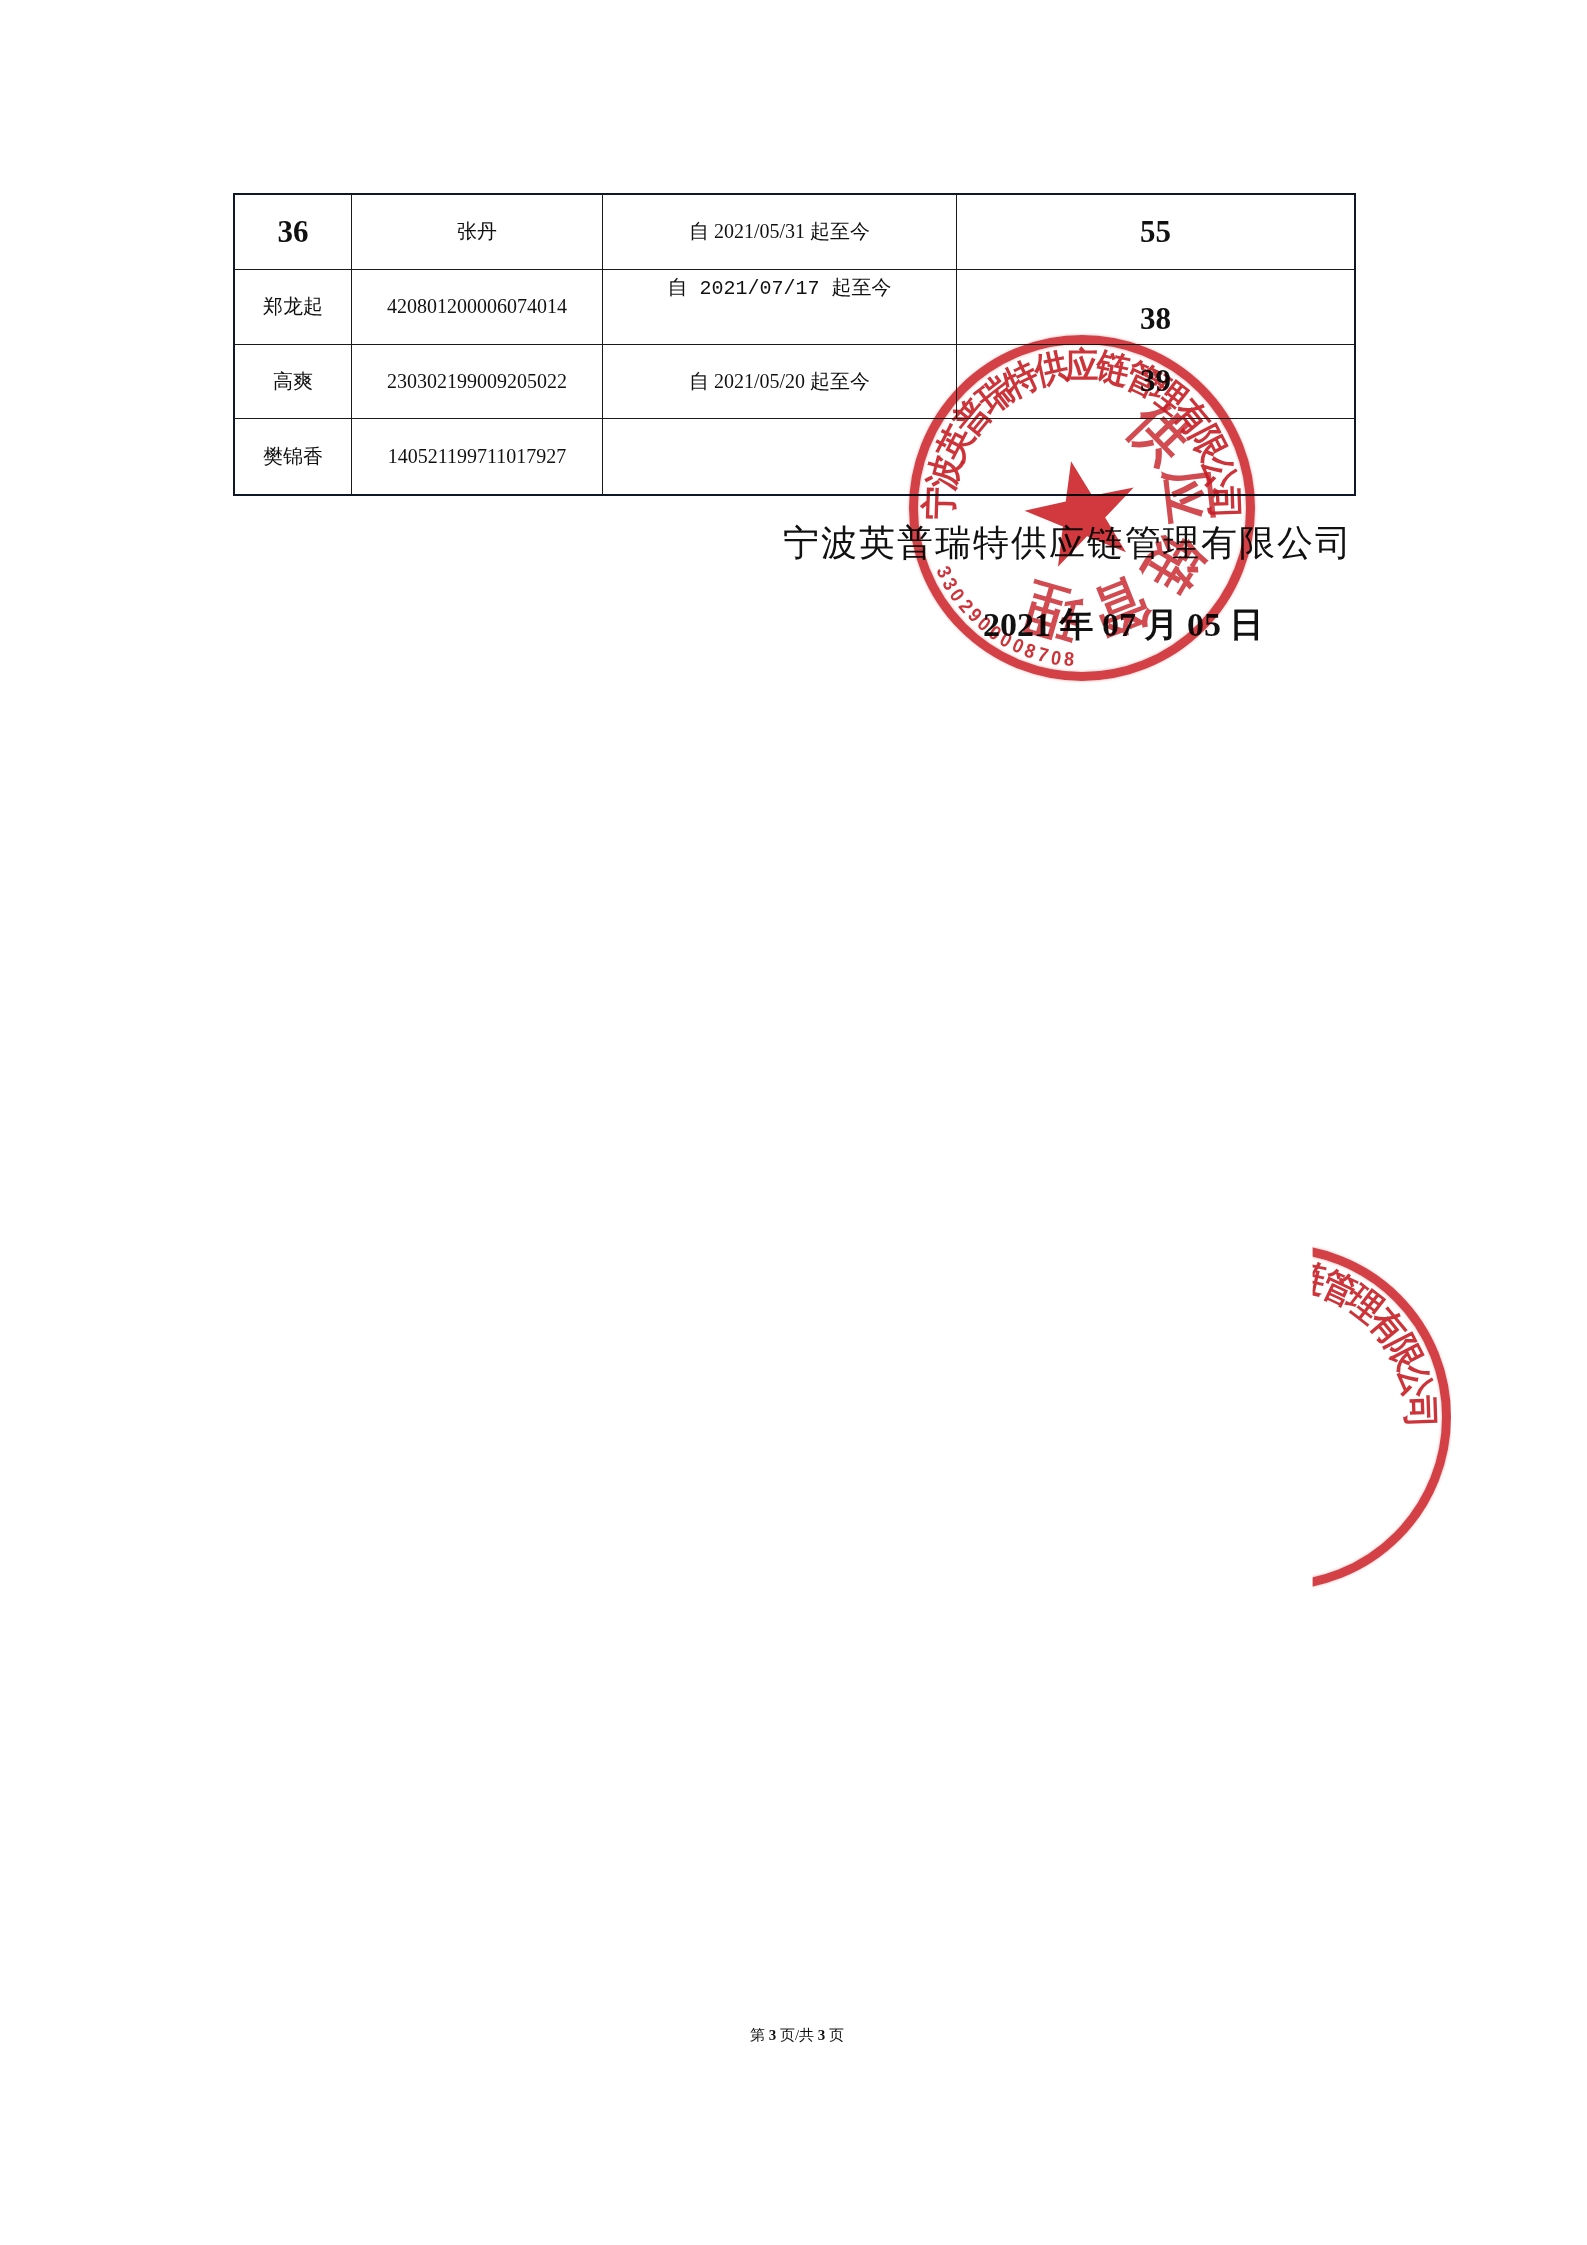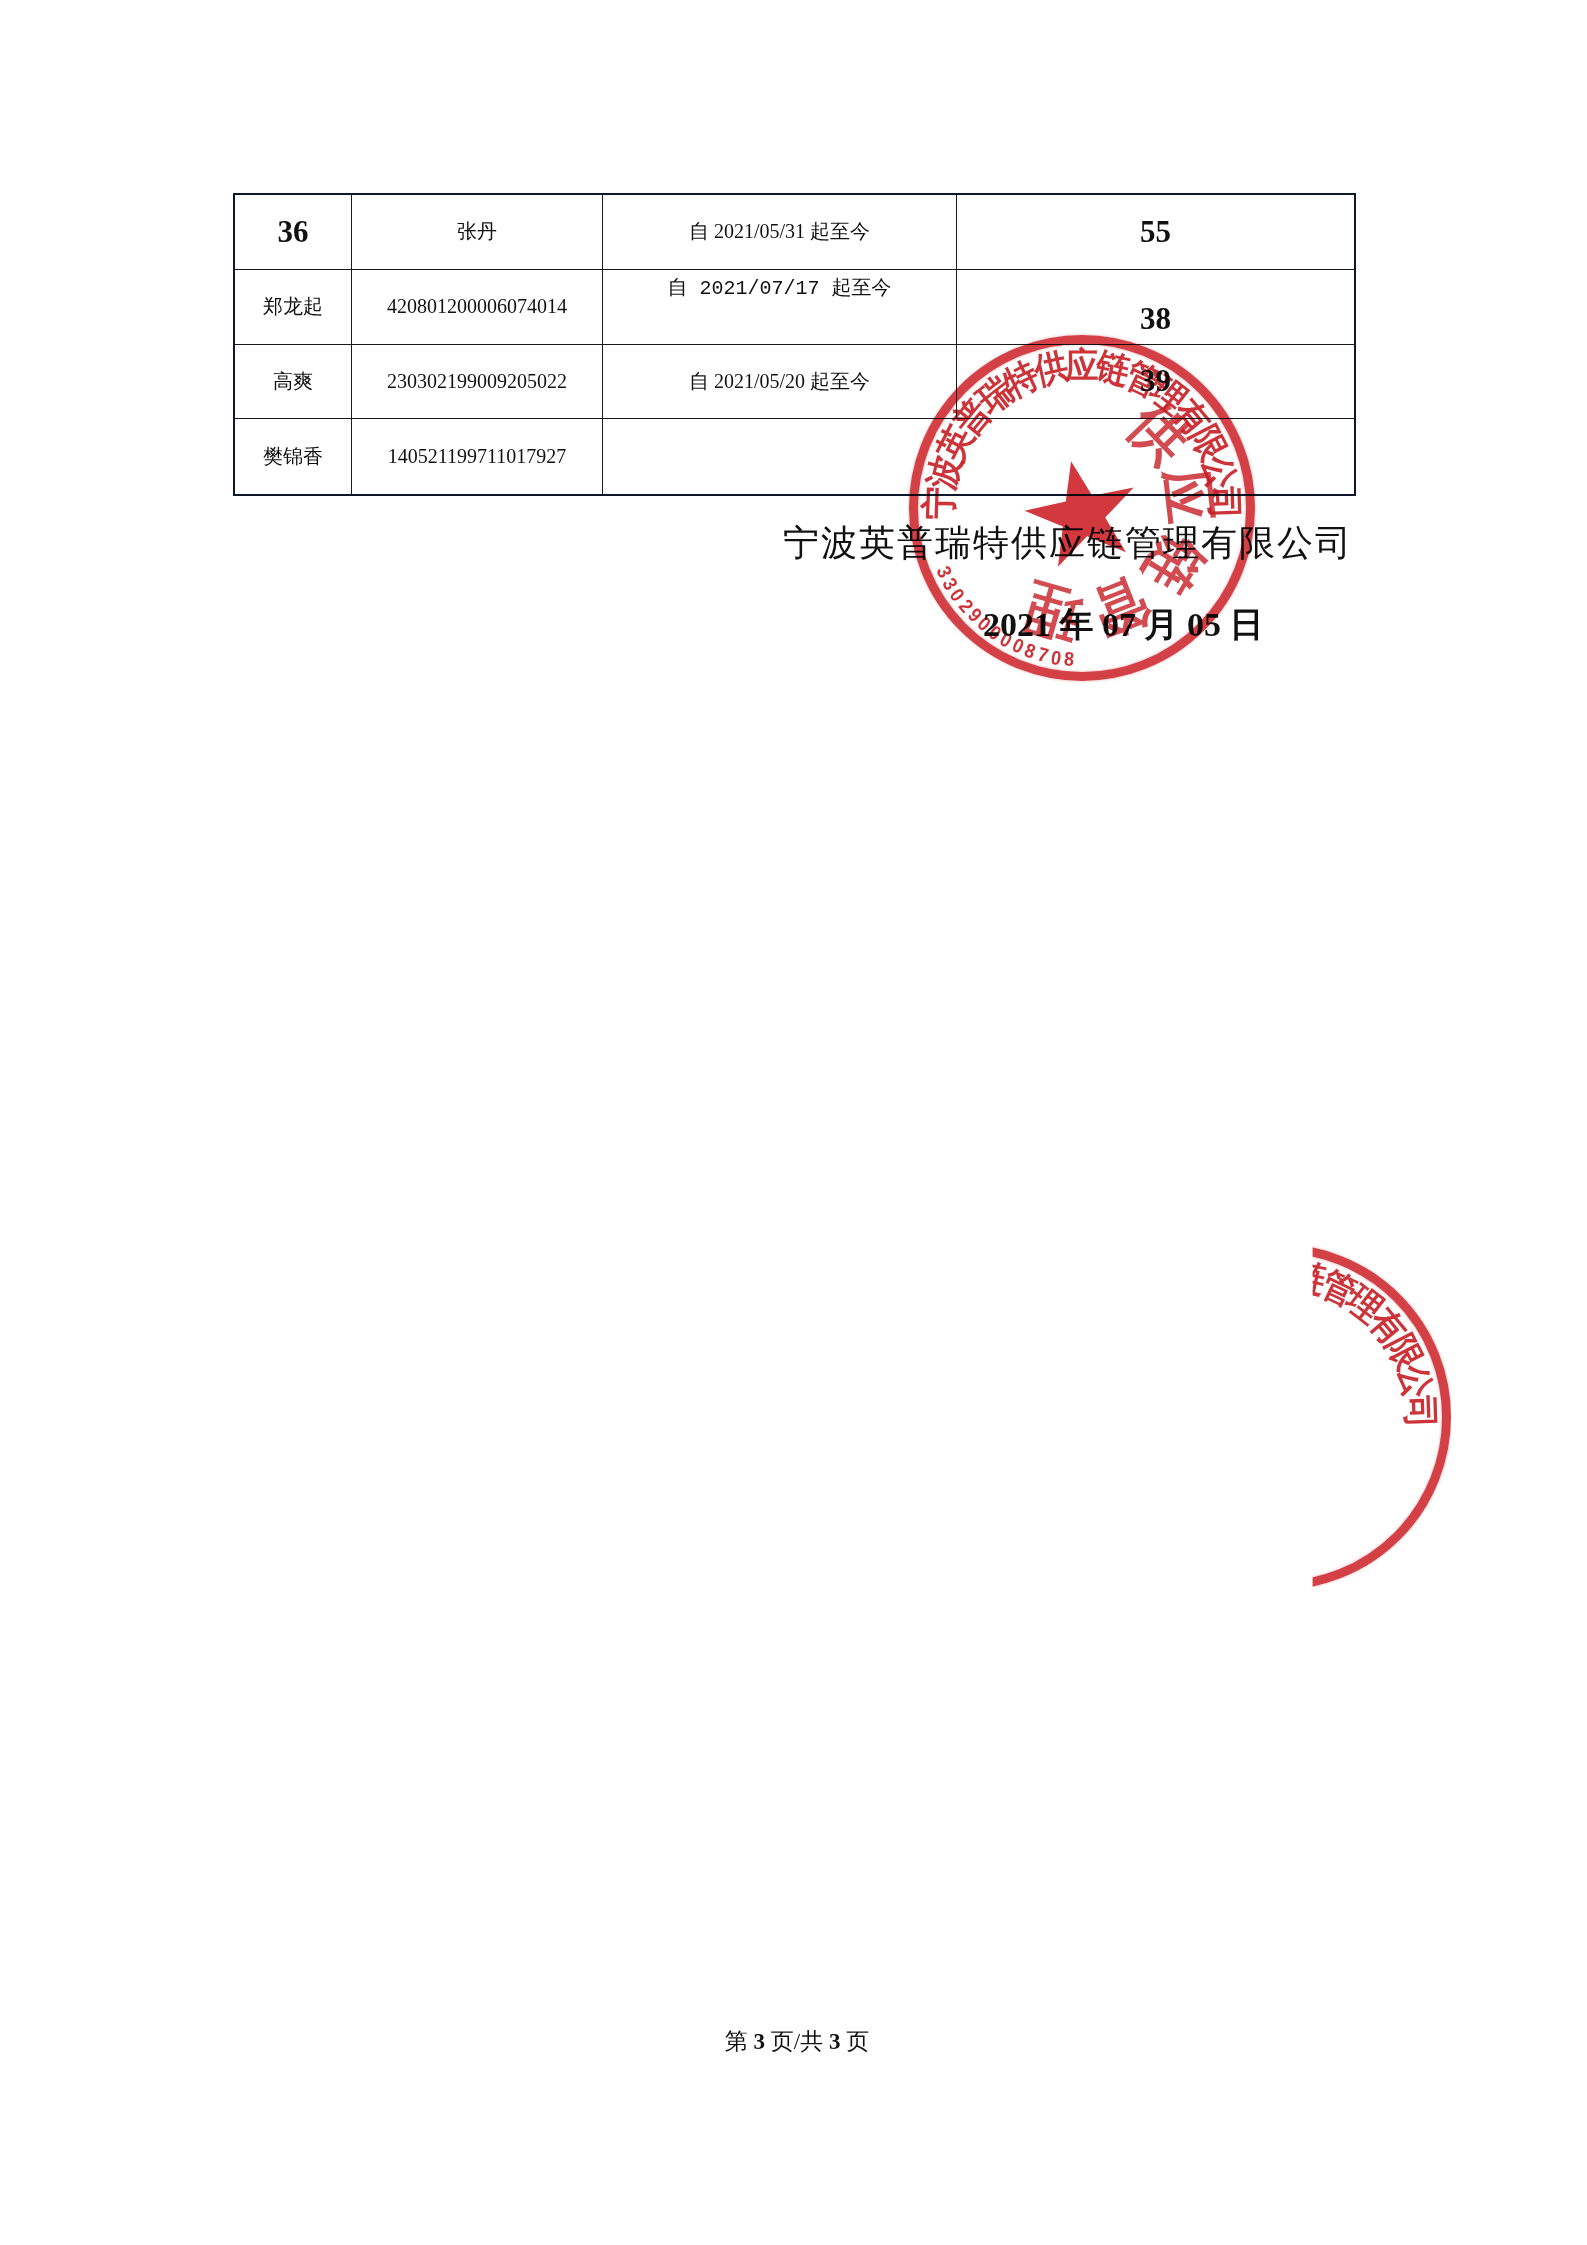--- a/index.html
+++ b/index.html
@@ -21,21 +21,21 @@
   .cell:nth-child(4n){border-right:none;}
   .cell:nth-child(n+13){border-bottom:none;}
   .cell.c-no{font-weight:bold;font-size:31px;}
   
   .cell:nth-child(7){align-items:flex-start;padding-top:4px;font-family:Liberation Mono, monospace;}
   .cell:nth-child(8){padding-top:24px;}
   
   .company{position:absolute;left:783px;top:519px;font-size:36px;letter-spacing:2px;white-space:nowrap;}
   .sigdate{position:absolute;left:983px;top:602px;font-size:34px;white-space:pre;font-weight:bold;}
   
-  .footer{position:absolute;left:697px;top:2026px;width:200px;text-align:center;font-size:23px;white-space:pre;}
+  .footer{position:absolute;left:697px;top:2026px;width:200px;text-align:center;font-size:15px;white-space:pre;}
   .footer b{font-weight:bold;}
   
   .seal{position:absolute;width:346px;height:346px;mix-blend-mode:multiply;pointer-events:none;}
   .seal-main{left:909px;top:335px;}
   .seal-partial{left:1105px;top:1244px;clip-path:inset(0 0 0 60%);}
   .ring{
     position:absolute;inset:0;border:9px solid rgba(205,37,43,.88);border-radius:50%;box-sizing:border-box;
     box-shadow:0 0 3px rgba(205,37,43,.38), inset 0 0 3px rgba(205,37,43,.38);
   }
   .star{

